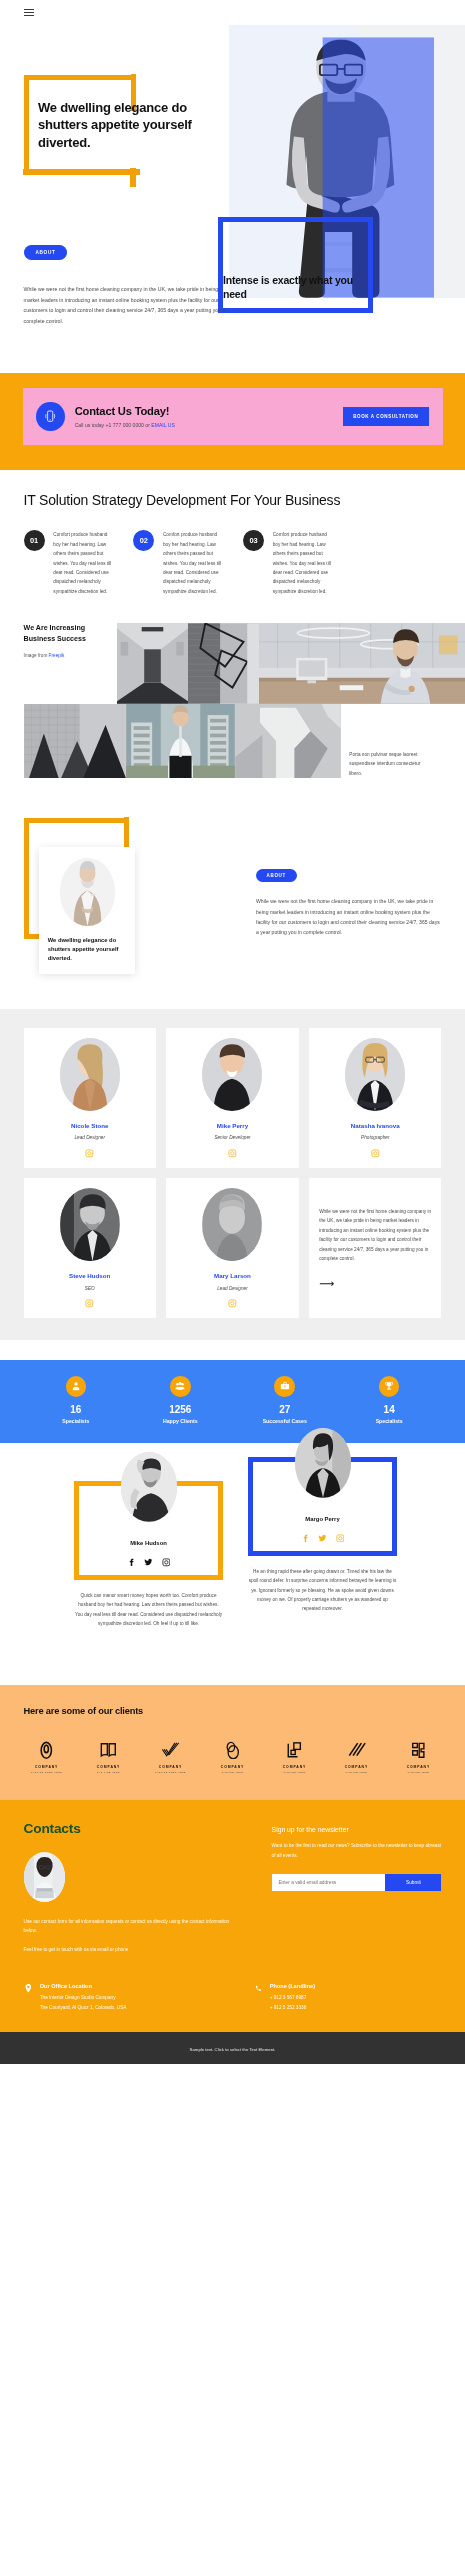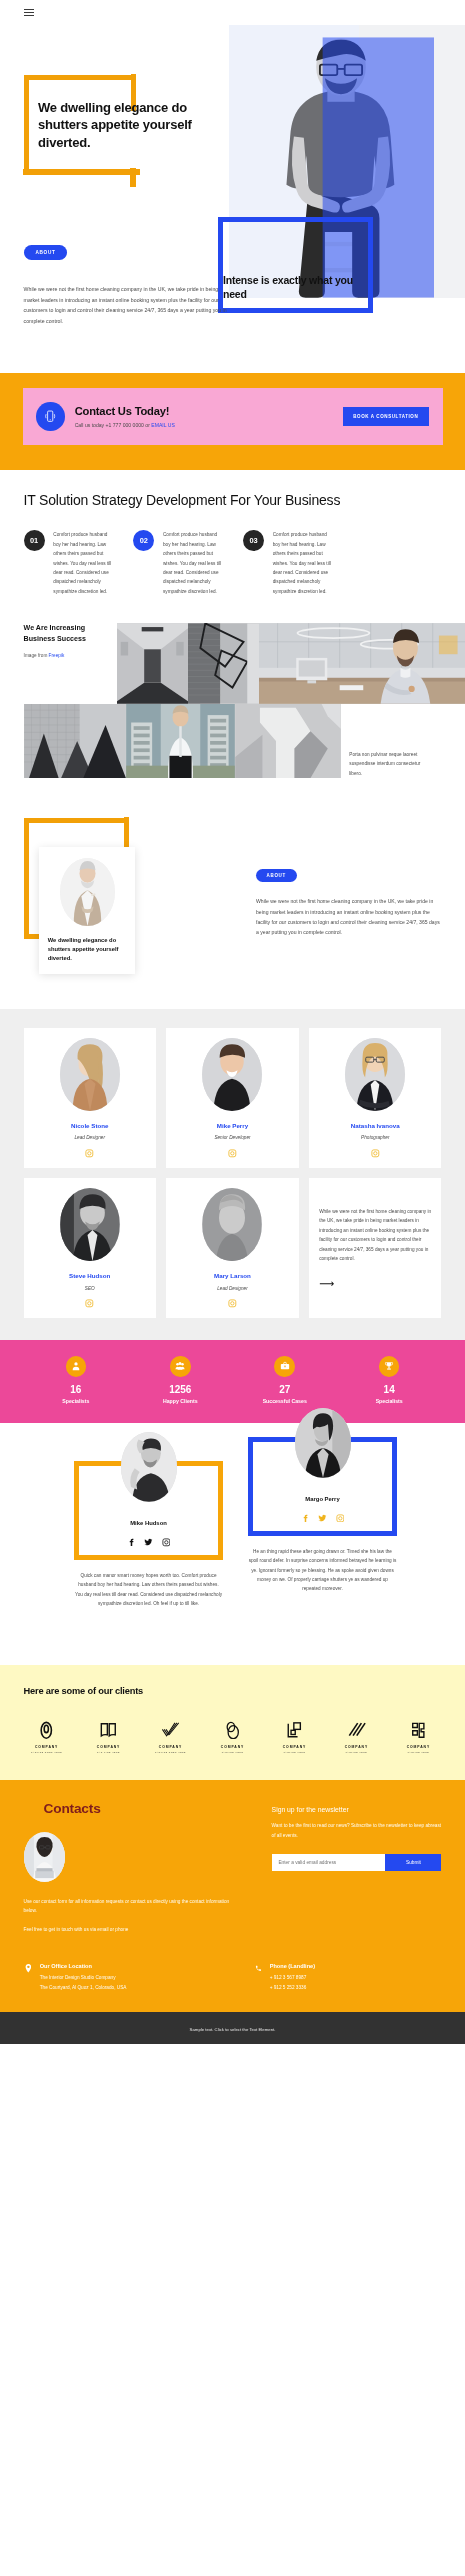--- a/index.html
+++ b/index.html
@@ -147,21 +147,21 @@
   .tavatar { width:60px; height:73px; margin:0 auto; border-radius:50%; overflow:hidden; background:#d9dadd; position:relative; }
   .tname { color:#2449f0; font-size:6.2px; font-weight:700; margin-top:11.2px; }
   .trole { font-size:4.7px; font-style:italic; color:#4b4b4b; margin-top:6.2px; }
   .tig { margin-top:8.7px; display:flex; justify-content:center; }
   .tig svg { width:8.7px; height:8.7px; }
   .tcard.text { text-align:left; display:flex; flex-direction:column; justify-content:center; padding:12.4px 10px; }
   .tcard.text p { font-size:4.7px; line-height:2.0; color:#4b4b4b; }
   .arrow { margin-top:13.7px; font-size:10.5px; color:#111; }
 
   
-  .stats { background:#ec4899; padding:16px 23.6px 17.4px 23.6px; display:grid; grid-template-columns:repeat(4,1fr); }
+  .stats { background:#3b82f6; padding:16px 23.6px 17.4px 23.6px; display:grid; grid-template-columns:repeat(4,1fr);margin-top:20px; }
   .stat { text-align:center; color:#fff; }
   .stat .ic {
     width:20.5px; height:20.5px; border-radius:50%; background:#f7a508; margin:0 auto;
     display:flex; align-items:center; justify-content:center;
   }
   .stat .ic svg { width:10px; height:10px; fill:#fff; }
   .stat .num { font-size:10px; font-weight:700; margin-top:6.8px; }
   .stat .lbl { font-size:5.2px; font-weight:700; margin-top:3.7px; line-height:1.4; }
 
   
@@ -173,34 +173,34 @@
     width:56px; height:70px; border-radius:50%; overflow:hidden; background:#dadada;
   }
   .tm-name { position:absolute; left:0; right:0; bottom:28.5px; text-align:center; font-size:5.9px; font-weight:700; color:#111; }
   .tm-soc { position:absolute; left:0; right:0; bottom:6.2px; display:flex; justify-content:center; gap:8.7px; }
   .tm-soc svg { width:8.7px; height:8.7px; }
   .tm-copy { font-size:4.7px; line-height:2.0; color:#4b4b4b; text-align:center; margin-top:11.2px; }
   .tm-right { position:absolute; left:248px; top:13.7px; width:149px; }
   .tm-frame-b { position:relative; border:5px solid #2449f0; height:99px; }
 
   
-  .clients { background:#fef9c3; padding:21px 23.6px 27px 23.6px; }
+  .clients { background:#fdba74; padding:21px 23.6px 27px 23.6px; }
   .clients h3 { font-size:9.3px; font-weight:700; color:#111; letter-spacing:-0.2px; }
   .logos { display:flex; justify-content:space-between; align-items:flex-start; margin-top:23.6px; }
   .logo { width:46px; text-align:center; }
   .logo .mark { height:21px; display:flex; align-items:center; justify-content:center; }
   .logo .mark svg { height:18.6px; }
   .logo .cname { font-size:3.4px; letter-spacing:0.9px; font-weight:700; color:#111; margin-top:4.3px; }
   .logo .ctag { font-size:2px; letter-spacing:0.6px; color:#333; margin-top:1.9px; }
 
   
   .footer { background:#f7a508; padding:21px 23.6px 18.6px 23.6px; position:relative; }
   .f-grid { display:flex; }
   .f-left { width:211px; }
-  .f-left h2 { font-size:13.7px; font-weight:700; color:#7f1d1d; letter-spacing:-0.2px;margin-left:20px; }
+  .f-left h2 { font-size:13.7px; font-weight:700; color:#14532d; letter-spacing:-0.2px; }
   .f-av { width:41px; height:50px; border-radius:50%; overflow:hidden; background:#f0d7a8; margin-top:16px; position:relative; }
   .f-left p { font-size:4.7px; line-height:1.95; color:#fffdf5; margin-top:15px; }
   .f-left p.second { margin-top:10px; }
   .f-right { flex:1; padding-left:37px; padding-top:5px; }
   .f-right h4 { font-size:6.8px; font-weight:400; color:#fff; }
   .f-right p { font-size:4.7px; line-height:2.0; color:#fffdf5; margin-top:8.7px; }
   .subrow { display:flex; margin-top:13.7px; height:17px; }
   .subrow input {
     flex:1; border:none; background:#fff; padding:0 6.8px; font-size:4.8px; color:#555;
     font-family:"Liberation Sans", sans-serif; outline:none;

